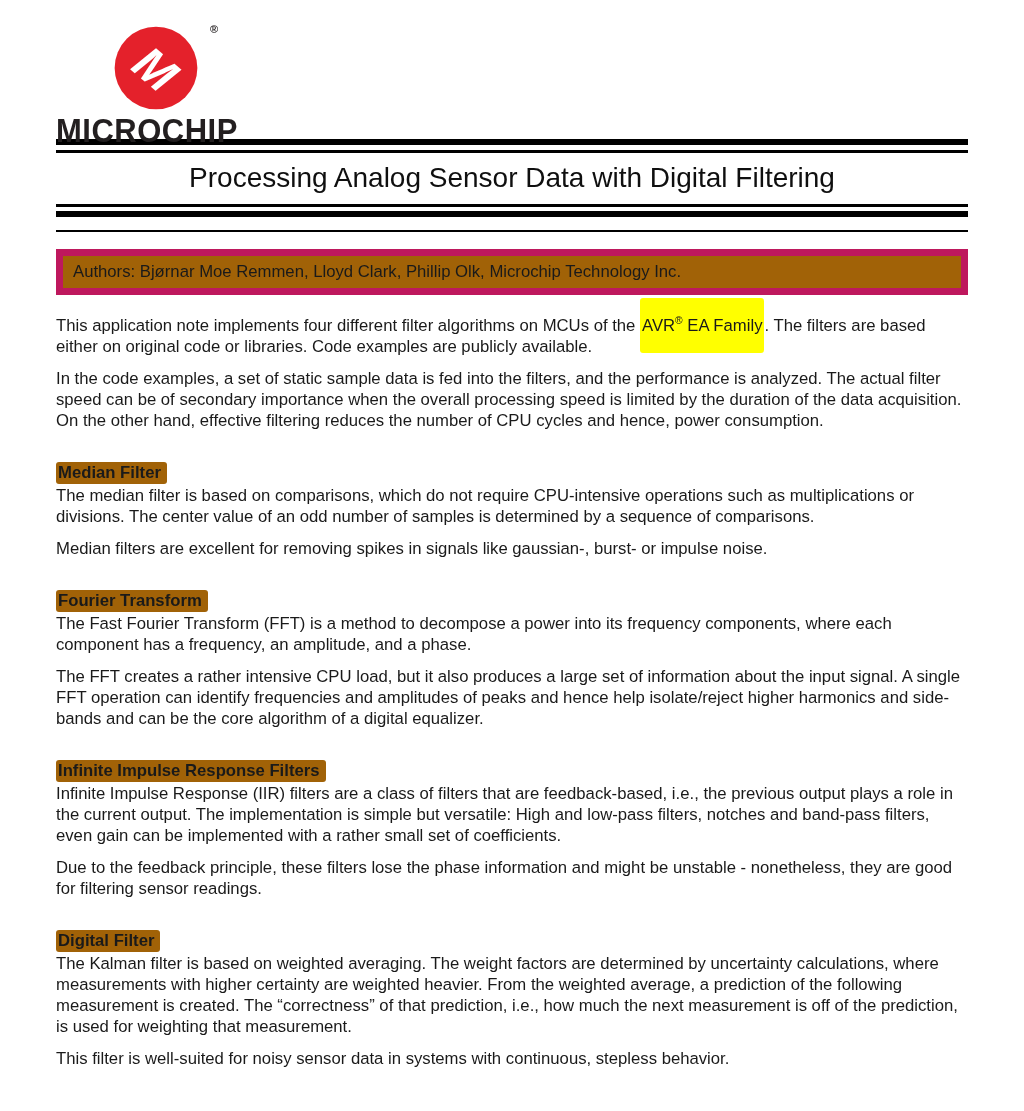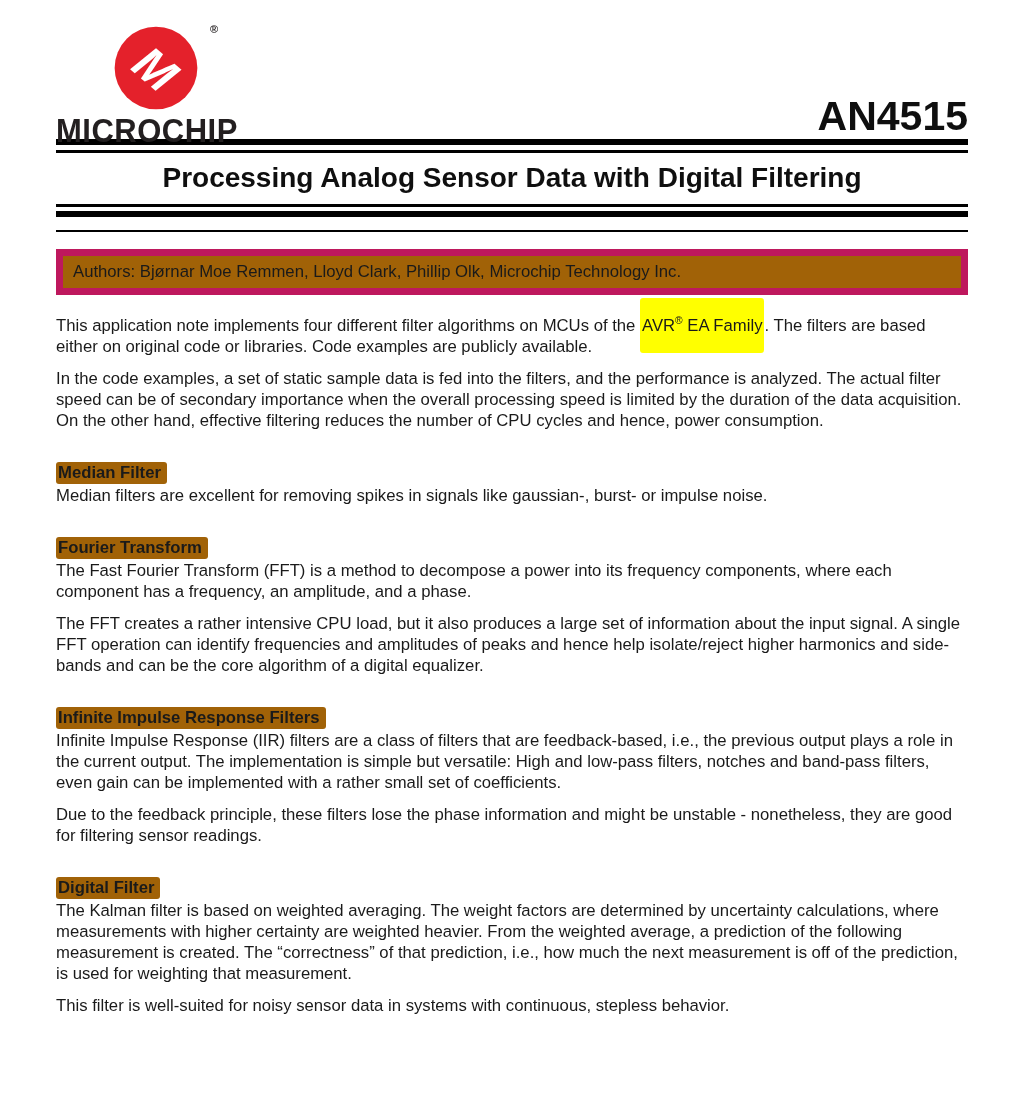--- a/index.html
+++ b/index.html
@@ -33,21 +33,21 @@
 
   
   .rule { background: #000; width: 100%; }
   .rule-thick { height: 6px; }
   .rule-thin  { height: 3px; }
   .gap5 { height: 5px; }
   .gap4 { height: 4px; }
 
   
   .title-banner { text-align: center; padding: 9px 0 10px 0; }
-  .title { font-size: 28px; font-weight: bold; color: #0f0f0f; }
+  .title { font-size: 28px; font-weight: normal; color: #0f0f0f; }
 
   
   .intro-heading { font-size: 25px; font-weight: bold; margin-top: 27px; color: #0f0f0f; }
   .intro-rule { height: 2px; background: #000; margin-top: 13px; }
 
   .authors-box {
     margin-top: 17px;
     border: 7px solid #be185d;
     background: #a16207;
     padding: 5px 10px 6px 10px;
@@ -82,21 +82,20 @@
         <svg width="112" height="88" viewBox="0 0 100 100" aria-hidden="true">
           <circle cx="50" cy="50" r="47" fill="#e4212b"></circle>
           <g transform="rotate(40 50 50)">
             <text x="50" y="70" text-anchor="middle" font-family="Liberation Sans, sans-serif" font-size="54" font-weight="bold" font-style="italic" fill="#ffffff">M</text>
           </g>
         </svg>
         <span class="logo-reg">®</span>
       </div>
       <div class="wordmark">MICROCHIP</div>
     </div>
-    <div class="doc-number">AN4515</div>
   </div>
 
   <div class="rule rule-thick"></div>
   <div class="gap5"></div>
   <div class="rule rule-thin"></div>
 
   <div class="title-banner">
     <span class="title">Processing Analog Sensor Data with Digital Filtering</span>
   </div>
 
@@ -107,20 +106,21 @@
   <div class="intro-rule"></div>
 
   <div class="authors-box">Authors: Bjørnar Moe Remmen, Lloyd Clark, Phillip Olk, Microchip Technology Inc.</div>
 
   <p class="p-first"><span>This application note implements four different filter algorithms on MCUs of the </span><span class="hl"><span>AVR</span><sup>®</sup><span> EA Family</span></span><span>. The filters are based either on original code or libraries. Code examples are publicly available.</span></p>
 
   <p>In the code examples, a set of static sample data is fed into the filters, and the performance is analyzed. The actual filter speed can be of secondary importance when the overall processing speed is limited by the duration of the data acquisition. On the other hand, effective filtering reduces the number of CPU cycles and hence, power consumption.</p>
 
   <div class="section">
     <span class="section-heading">Median Filter</span>
+    <p>The median filter is based on comparisons, which do not require CPU-intensive operations such as multiplications or divisions. The center value of an odd number of samples is determined by a sequence of comparisons.</p>
     <p>Median filters are excellent for removing spikes in signals like gaussian-, burst- or impulse noise.</p>
   </div>
 
   <div class="section">
     <span class="section-heading">Fourier Transform</span>
     <p>The Fast Fourier Transform (FFT) is a method to decompose a power into its frequency components, where each component has a frequency, an amplitude, and a phase.</p>
     <p>The FFT creates a rather intensive CPU load, but it also produces a large set of information about the input signal. A single FFT operation can identify frequencies and amplitudes of peaks and hence help isolate/reject higher harmonics and side-bands and can be the core algorithm of a digital equalizer.</p>
   </div>
 
   <div class="section">

